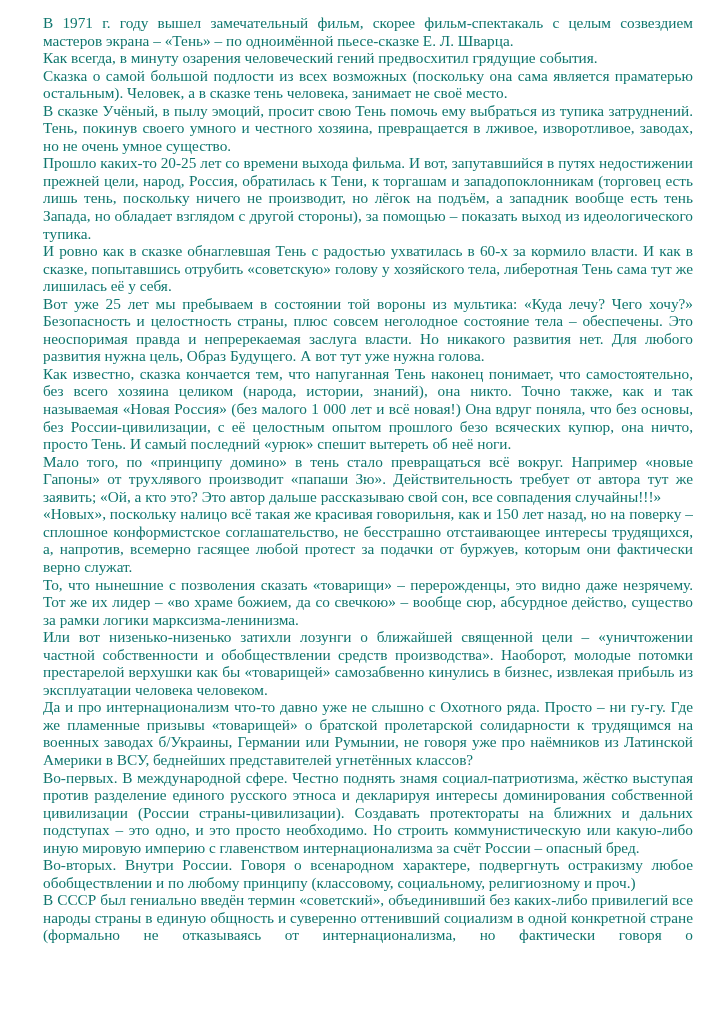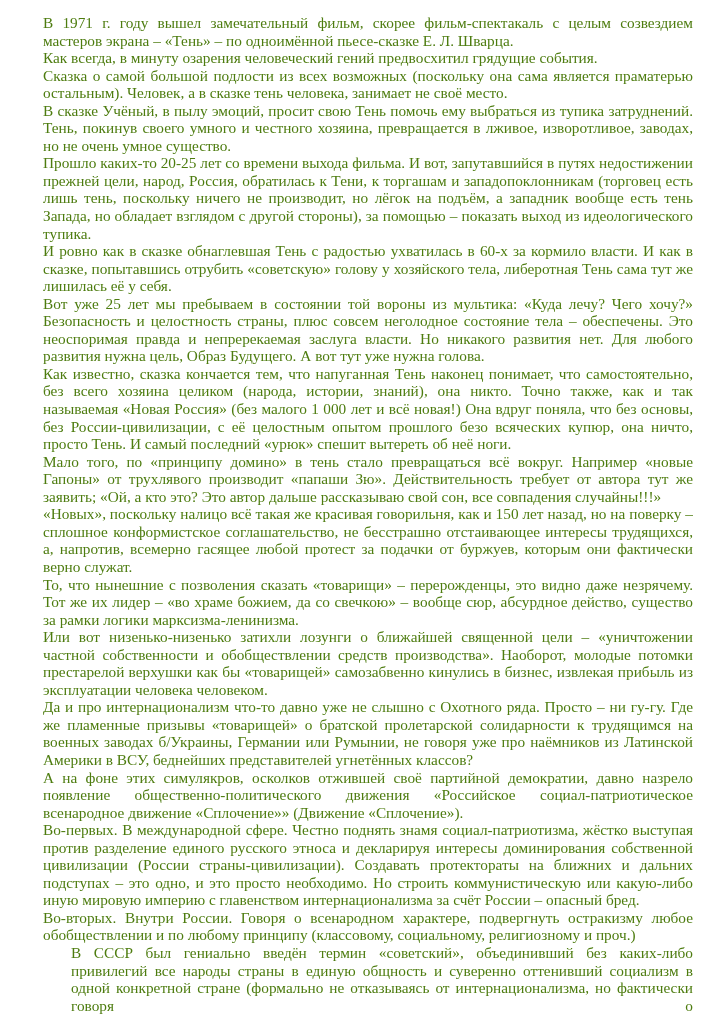--- a/index.html
+++ b/index.html
@@ -1,39 +1,38 @@
 <!DOCTYPE html>
 <html><head>
 <meta charset="utf-8">
 <style>
   html, body { margin: 0; padding: 0; background: #ffffff; }
   body { width: 724px; height: 1024px; overflow: hidden; }
   .page {
     position: absolute; left: 43px; top: 14px; width: 650px;
     font-family: "Liberation Serif", serif;
-    font-size: 15.3px; line-height: 17.55px; color: #4d7c0f;
+    font-size: 15.3px; line-height: 17.55px; color: #0f766e;
     text-align: justify;
   }
   .page p { margin: 0; padding: 0; }
-  .page p.last { text-align: justify; text-align-last: justify; margin-left: 28px; }
+  .page p.last { text-align: justify; text-align-last: justify; }
 </style>
 </head>
 <body>
 
 <div class="page">
   <p>В 1971 г. году вышел замечательный фильм, скорее фильм-спектакаль с целым созвездием мастеров экрана – «Тень» – по одноимённой пьесе-сказке Е. Л. Шварца.</p>
   <p>Как всегда, в минуту озарения человеческий гений предвосхитил грядущие события.</p>
   <p>Сказка о самой большой подлости из всех возможных (поскольку она сама является праматерью остальным). Человек, а в сказке тень человека, занимает не своё место.</p>
   <p>В сказке Учёный, в пылу эмоций, просит свою Тень помочь ему выбраться из тупика затруднений. Тень, покинув своего умного и честного хозяина, превращается в лживое, изворотливое, заводах, но не очень умное существо.</p>
   <p>Прошло каких-то 20-25 лет со времени выхода фильма. И вот, запутавшийся в путях недостижении прежней цели, народ, Россия, обратилась к Тени, к торгашам и западопоклонникам (торговец есть лишь тень, поскольку ничего не производит, но лёгок на подъём, а западник вообще есть тень Запада, но обладает взглядом с другой стороны), за помощью – показать выход из идеологического тупика.</p>
   <p>И ровно как в сказке обнаглевшая Тень с радостью ухватилась в 60-х за кормило власти. И как в сказке, попытавшись отрубить «советскую» голову у хозяйского тела, либеротная Тень сама тут же лишилась её у себя.</p>
   <p>Вот уже 25 лет мы пребываем в состоянии той вороны из мультика: «Куда лечу? Чего хочу?» Безопасность и целостность страны, плюс совсем неголодное состояние тела – обеспечены. Это неоспоримая правда и непререкаемая заслуга власти. Но никакого развития нет. Для любого развития нужна цель, Образ Будущего. А вот тут уже нужна голова.</p>
   <p>Как известно, сказка кончается тем, что напуганная Тень наконец понимает, что самостоятельно, без всего хозяина целиком (народа, истории, знаний), она никто. Точно также, как и так называемая «Новая Россия» (без малого 1 000 лет и всё новая!)  Она вдруг поняла, что без основы, без России-цивилизации, с её целостным опытом прошлого безо всяческих купюр, она ничто, просто Тень. И самый последний «урюк» спешит вытереть об неё ноги.</p>
   <p>Мало того, по «принципу домино» в тень стало превращаться всё вокруг. Например   «новые Гапоны» от трухлявого производит «папаши Зю». Действительность требует от автора тут же заявить; «Ой, а кто это? Это автор дальше рассказываю свой сон, все совпадения случайны!!!»</p>
   <p>«Новых», поскольку налицо всё такая же красивая говорильня, как и 150 лет назад, но на поверку – сплошное конформистское соглашательство, не бесстрашно отстаивающее интересы трудящихся, а, напротив, всемерно гасящее любой протест за подачки от буржуев, которым они фактически верно служат.</p>
   <p>То, что нынешние с позволения сказать «товарищи» – перерожденцы, это видно даже незрячему. Тот же их лидер – «во храме божием, да со свечкою» – вообще сюр, абсурдное действо, существо за рамки логики марксизма-ленинизма.</p>
   <p>Или вот низенько-низенько затихли лозунги о ближайшей священной цели – «уничтожении частной собственности и обобществлении средств производства». Наоборот, молодые потомки престарелой верхушки как бы «товарищей» самозабвенно кинулись в бизнес, извлекая прибыль из эксплуатации человека человеком.</p>
   <p>Да и про интернационализм что-то давно уже не слышно с Охотного ряда. Просто – ни гу-гу. Где же пламенные призывы «товарищей» о братской пролетарской солидарности к трудящимся на военных заводах б/Украины, Германии или Румынии, не говоря уже про наёмников из Латинской Америки в ВСУ, беднейших представителей угнетённых классов?</p>
-  <p>А на фоне этих симулякров, осколков отжившей своё партийной демократии, давно назрело появление общественно-политического движения «Российское социал-патриотическое всенародное движение «Сплочение»» (Движение «Сплочение»).</p>
   <p>Во-первых. В международной сфере. Честно поднять знамя социал-патриотизма, жёстко выступая против разделение единого русского этноса и декларируя  интересы доминирования собственной цивилизации (России страны-цивилизации). Создавать протектораты на ближних и дальних подступах – это одно, и это просто необходимо. Но строить коммунистическую или какую-либо иную мировую империю с главенством интернационализма за счёт России – опасный бред.</p>
   <p>Во-вторых. Внутри России.  Говоря о всенародном характере, подвергнуть остракизму любое обобществлении и по любому принципу (классовому, социальному, религиозному и проч.)</p>
   <p class="last">В СССР был гениально введён термин «советский», объединивший без каких-либо привилегий все народы страны в единую общность и суверенно оттенивший социализм в одной конкретной стране (формально не отказываясь от интернационализма, но фактически говоря о</p>
 </div>
 
 </body></html>

